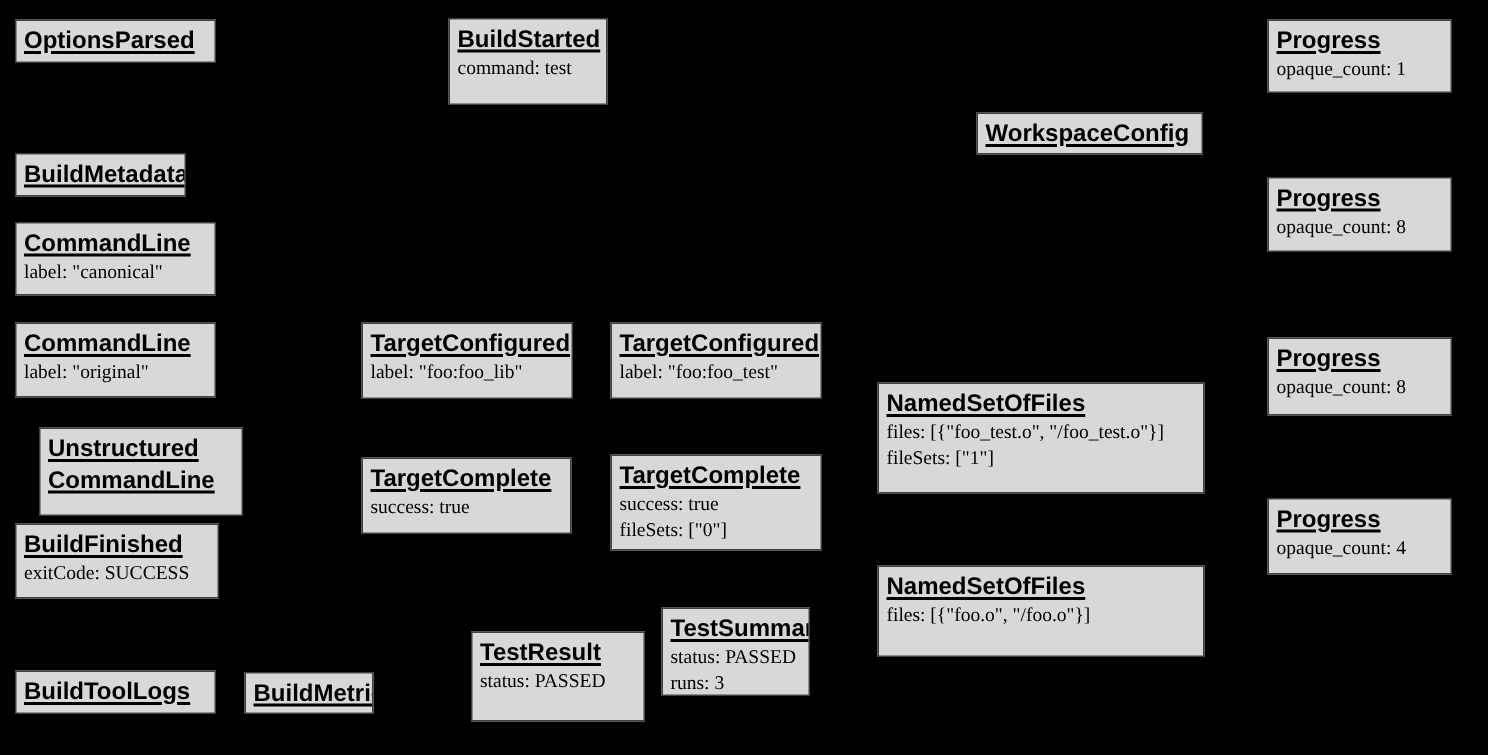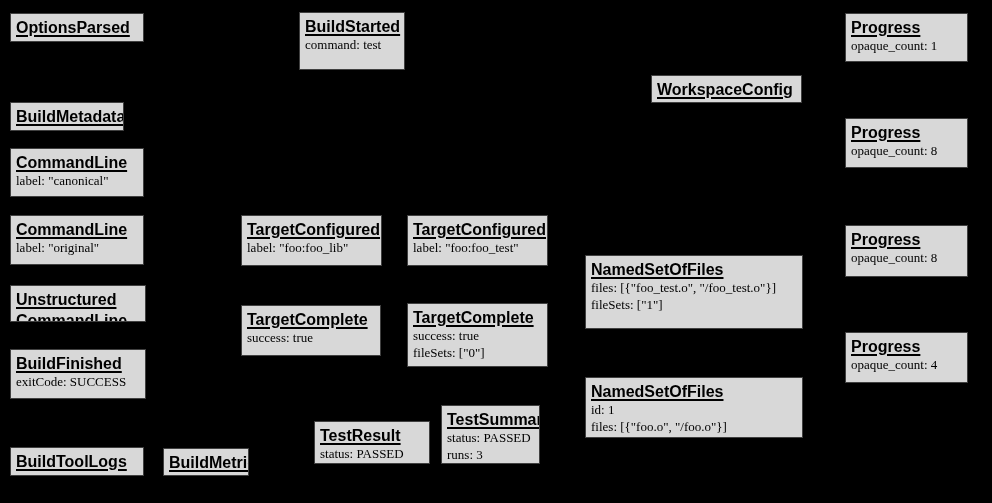--- a/index.html
+++ b/index.html
@@ -53,21 +53,21 @@
   <div class="node" style="left:10px; top:148px; width:134px; height:49px">
     <div class="node-title">CommandLine</div>
     <div class="node-line">label: "canonical"</div>
   </div>
 
   <div class="node" style="left:10px; top:215px; width:134px; height:50px">
     <div class="node-title">CommandLine</div>
     <div class="node-line">label: "original"</div>
   </div>
 
-  <div class="node" style="left:10px; top:285px; width:136px; height:37px">
+  <div class="node" style="left:26px; top:285px; width:136px; height:59px">
     <div class="node-title">Unstructured
 CommandLine</div>
   </div>
 
   <div class="node" style="left:10px; top:447px; width:134px; height:29px">
     <div class="node-title">BuildToolLogs</div>
   </div>
 
   <div class="node" style="left:10px; top:349px; width:136px; height:50px">
     <div class="node-title">BuildFinished</div>
@@ -98,21 +98,21 @@
     <div class="node-title">TargetComplete</div>
     <div class="node-line">success: true</div>
   </div>
 
   <div class="node" style="left:407px; top:303px; width:141px; height:64px">
     <div class="node-title">TargetComplete</div>
     <div class="node-line">success: true</div>
     <div class="node-line">fileSets: ["0"]</div>
   </div>
 
-  <div class="node" style="left:314px; top:421px; width:116px; height:43px">
+  <div class="node" style="left:314px; top:421px; width:116px; height:60px">
     <div class="node-title">TestResult</div>
     <div class="node-line">status: PASSED</div>
   </div>
 
   <div class="node" style="left:441px; top:405px; width:99px; height:59px">
     <div class="node-title">TestSummary</div>
     <div class="node-line">status: PASSED</div>
     <div class="node-line">runs: 3</div>
   </div>
 
@@ -122,21 +122,20 @@
 
 
   <div class="node" style="left:585px; top:255px; width:218px; height:74px">
     <div class="node-title">NamedSetOfFiles</div>
     <div class="node-line">files: [{"foo_test.o", "/foo_test.o"}]</div>
     <div class="node-line">fileSets: ["1"]</div>
   </div>
 
   <div class="node" style="left:585px; top:377px; width:218px; height:61px">
     <div class="node-title">NamedSetOfFiles</div>
-    <div class="node-line">id: 1</div>
     <div class="node-line">files: [{"foo.o", "/foo.o"}]</div>
   </div>
 
   <div class="node" style="left:845px; top:13px; width:123px; height:49px">
     <div class="node-title">Progress</div>
     <div class="node-line">opaque_count: 1</div>
   </div>
 
   <div class="node" style="left:845px; top:118px; width:123px; height:50px">
     <div class="node-title">Progress</div>

